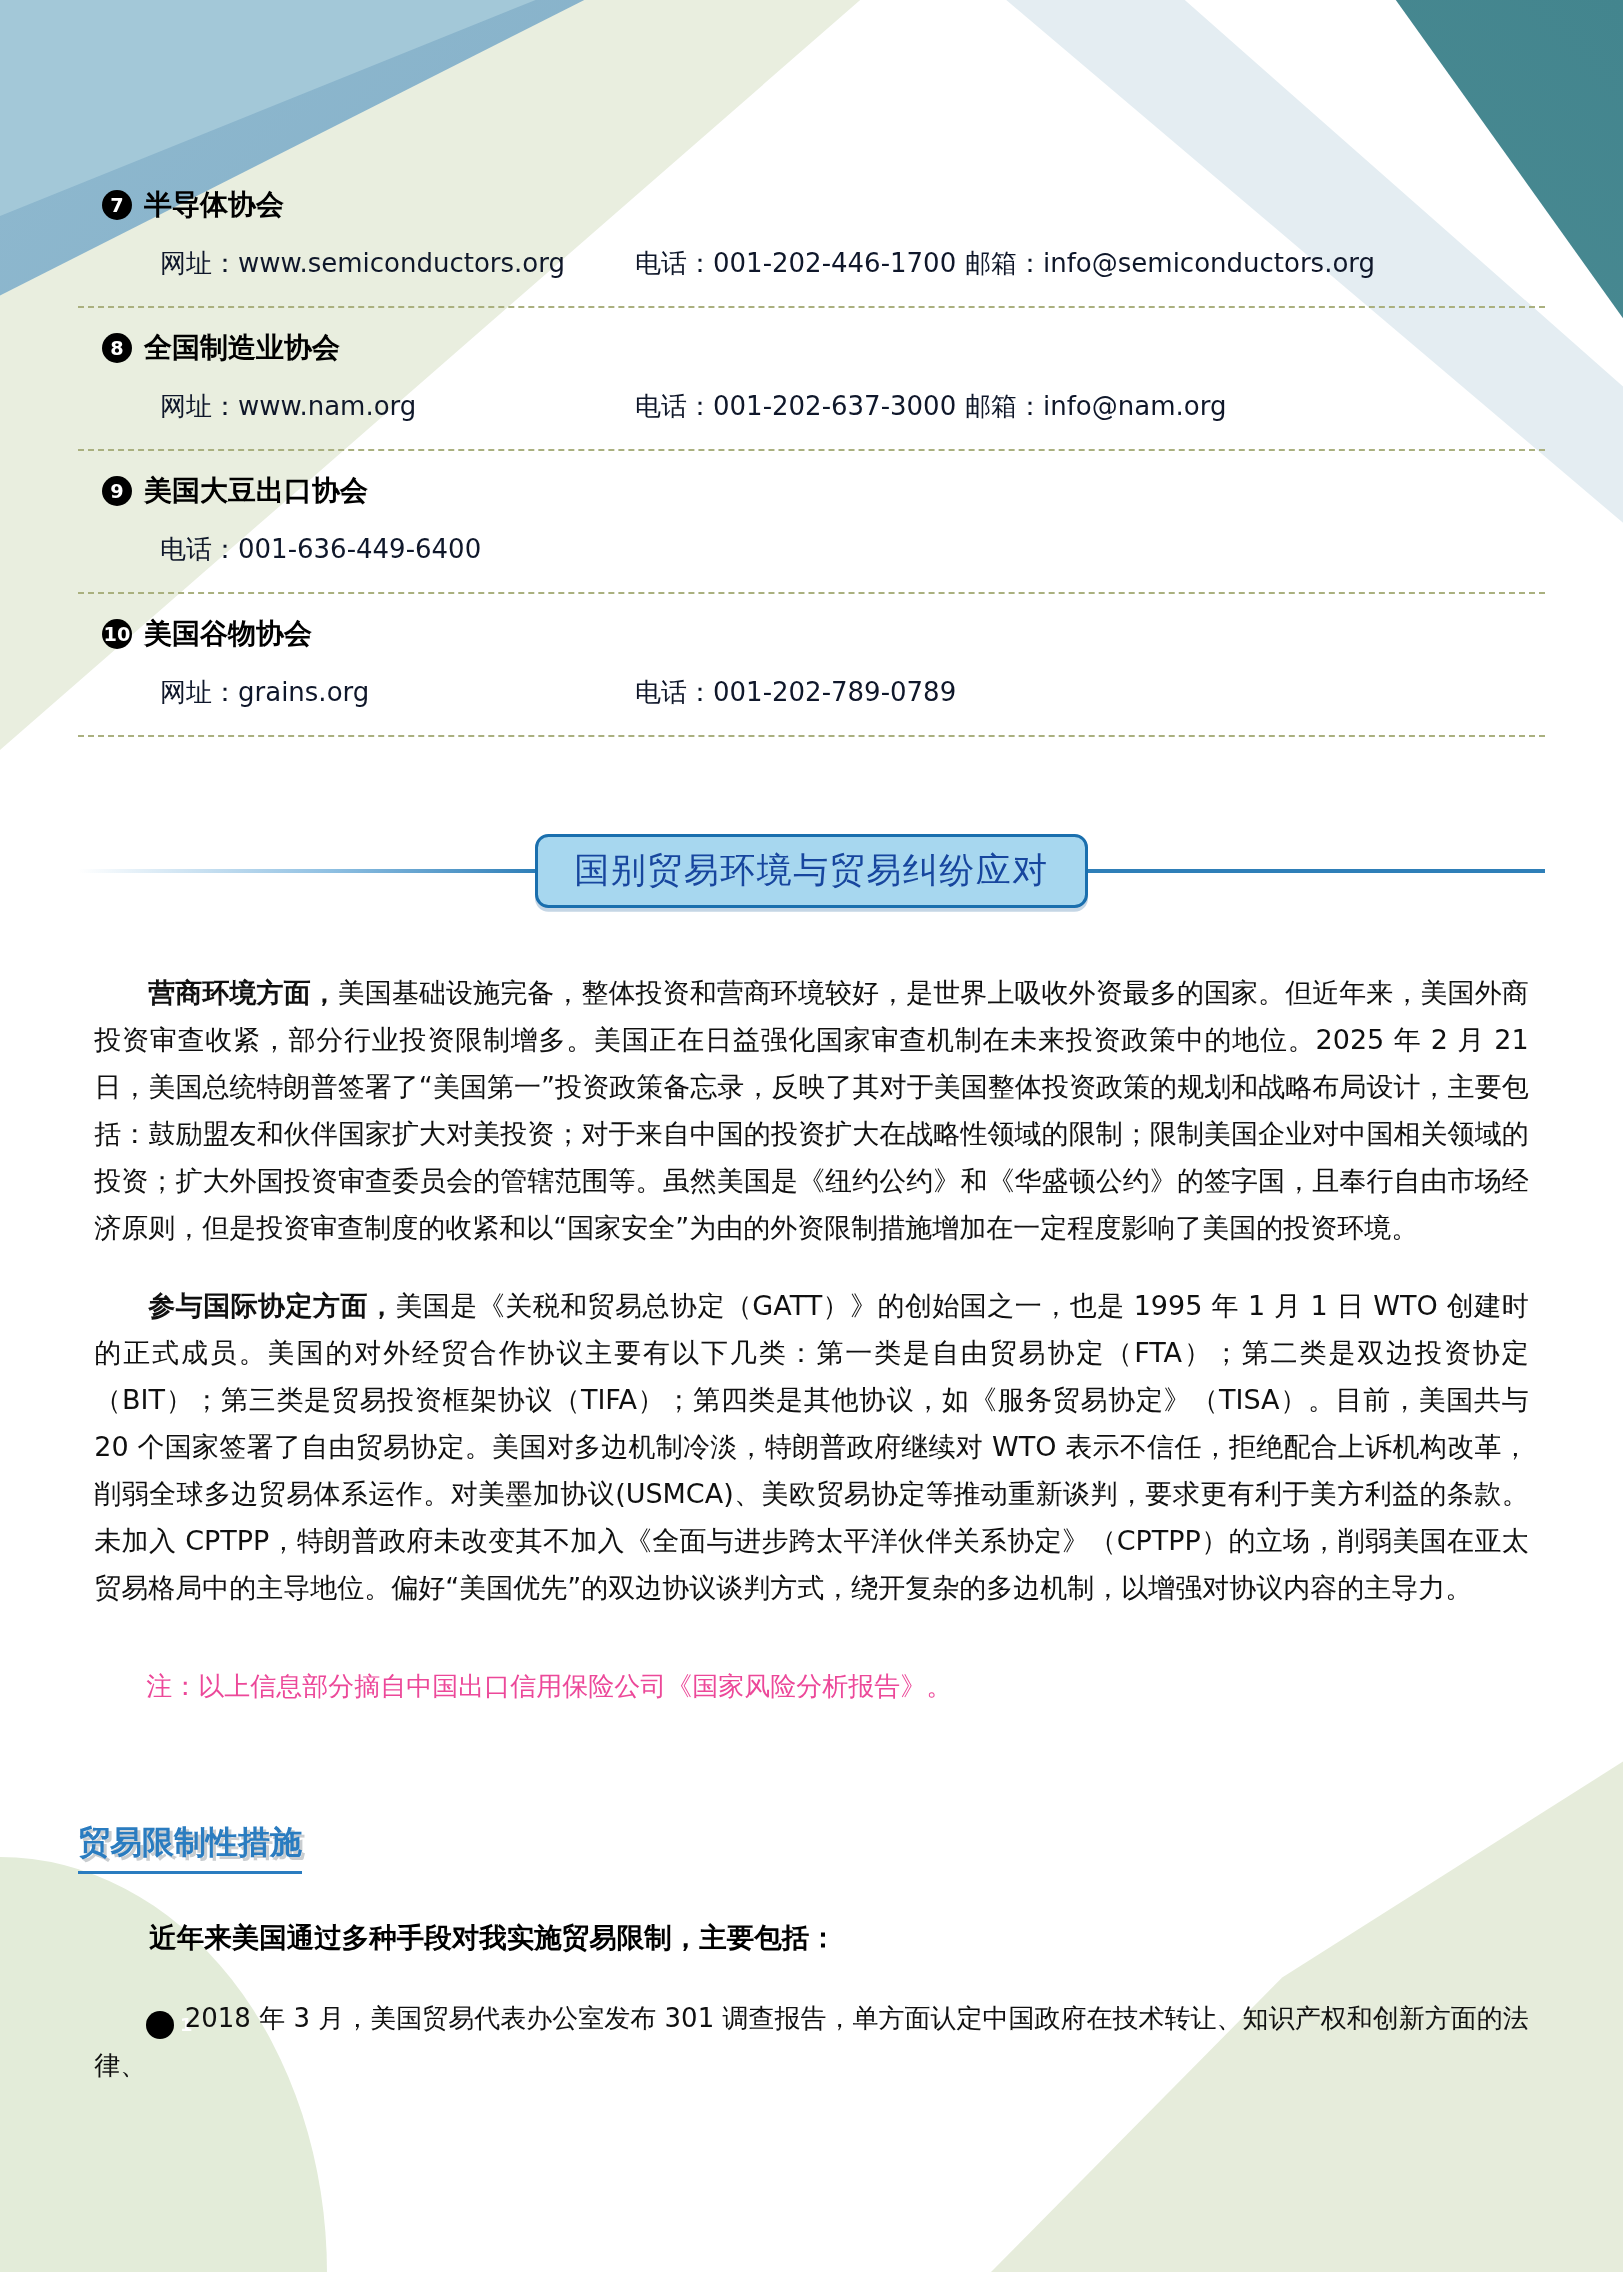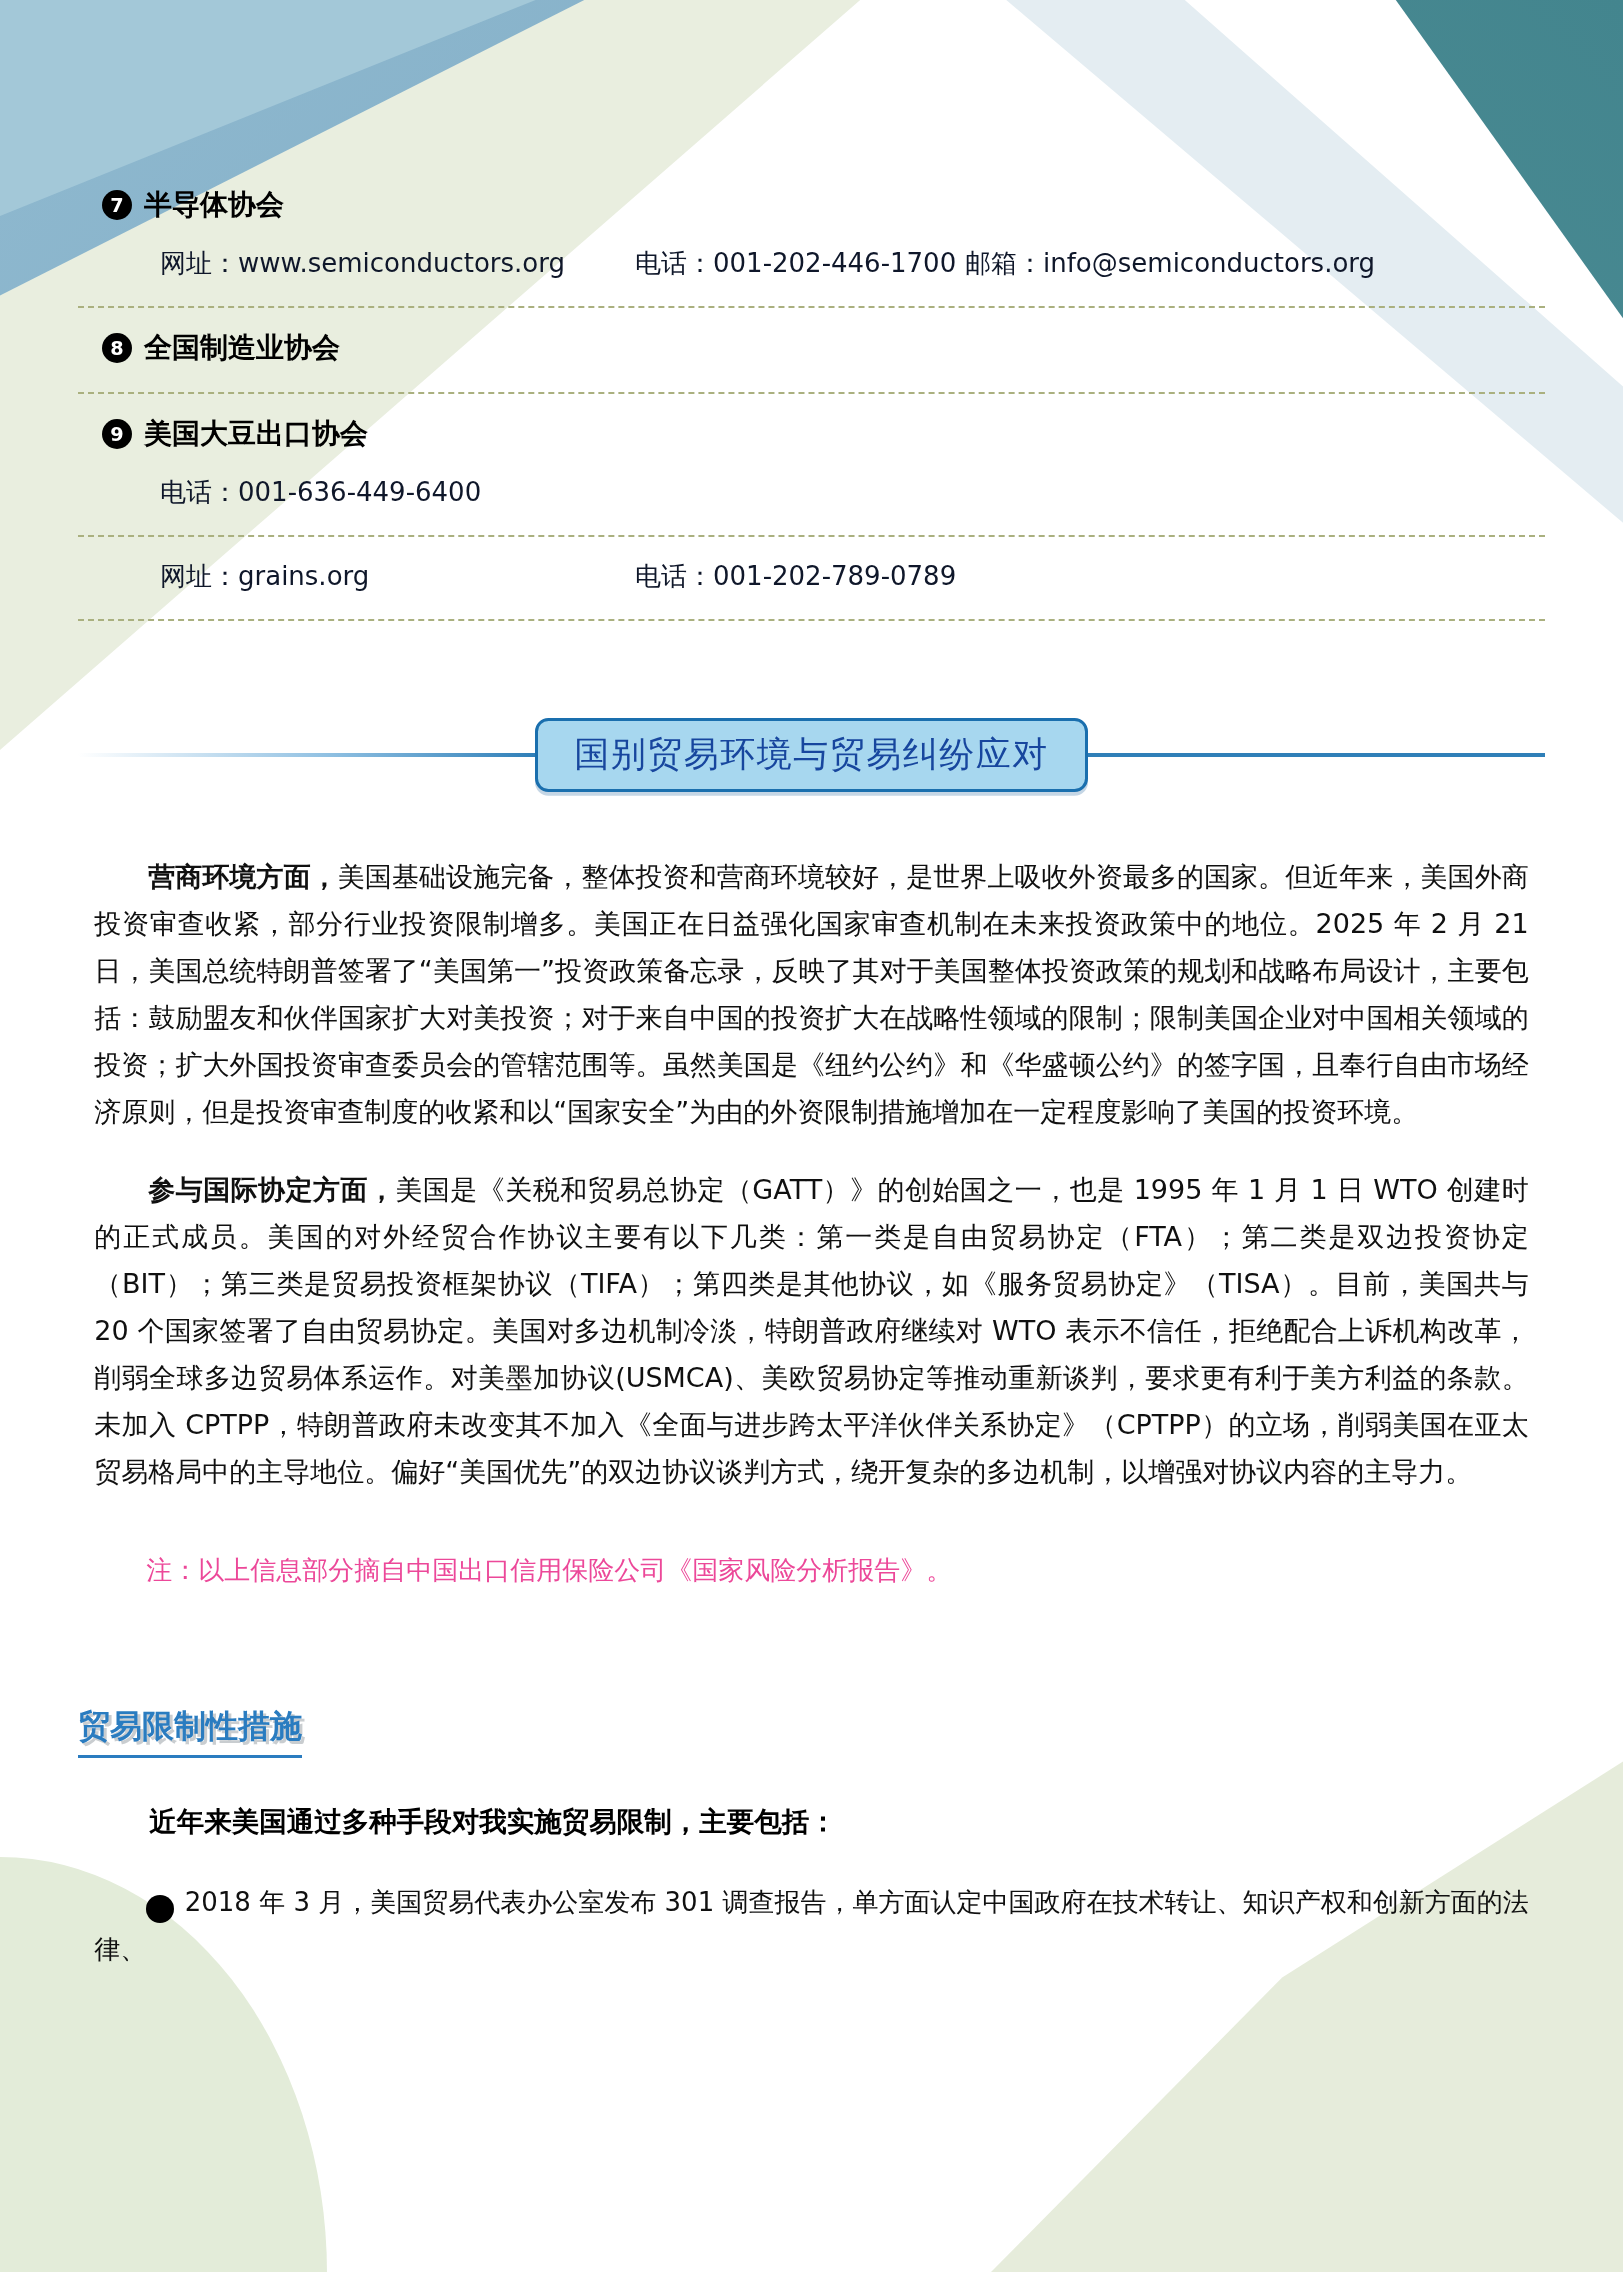--- a/index.html
+++ b/index.html
@@ -93,33 +93,42 @@
         <span class="col-phone"><span>电话：</span><span>001-202-446-1700</span></span>
         <span class="col-email"><span>邮箱：</span><span>info@semiconductors.org</span></span>
       </div>
     </div>
 
     <div class="assoc-item">
       <div class="assoc-header">
         <span class="numcircle">8</span>
         <span>全国制造业协会</span>
       </div>
+      <div class="assoc-detail">
+        <span class="col-web"><span>网址：</span><span>www.nam.org</span></span>
+        <span class="col-phone"><span>电话：</span><span>001-202-637-3000</span></span>
+        <span class="col-email"><span>邮箱：</span><span>info@nam.org</span></span>
+      </div>
     </div>
 
     <div class="assoc-item">
       <div class="assoc-header">
         <span class="numcircle">9</span>
         <span>美国大豆出口协会</span>
       </div>
       <div class="assoc-detail">
         <span class="col-phone"><span>电话：</span><span>001-636-449-6400</span></span>
       </div>
     </div>
 
     <div class="assoc-item">
+      <div class="assoc-header">
+        <span class="numcircle">10</span>
+        <span>美国谷物协会</span>
+      </div>
       <div class="assoc-detail">
         <span class="col-web"><span>网址：</span><span>grains.org</span></span>
         <span class="col-phone"><span>电话：</span><span>001-202-789-0789</span></span>
       </div>
     </div>
 
     <div class="banner-row">
       <div class="banner-line-left"></div>
       <div class="banner">国别贸易环境与贸易纠纷应对</div>
       <div class="banner-line-right"></div>

